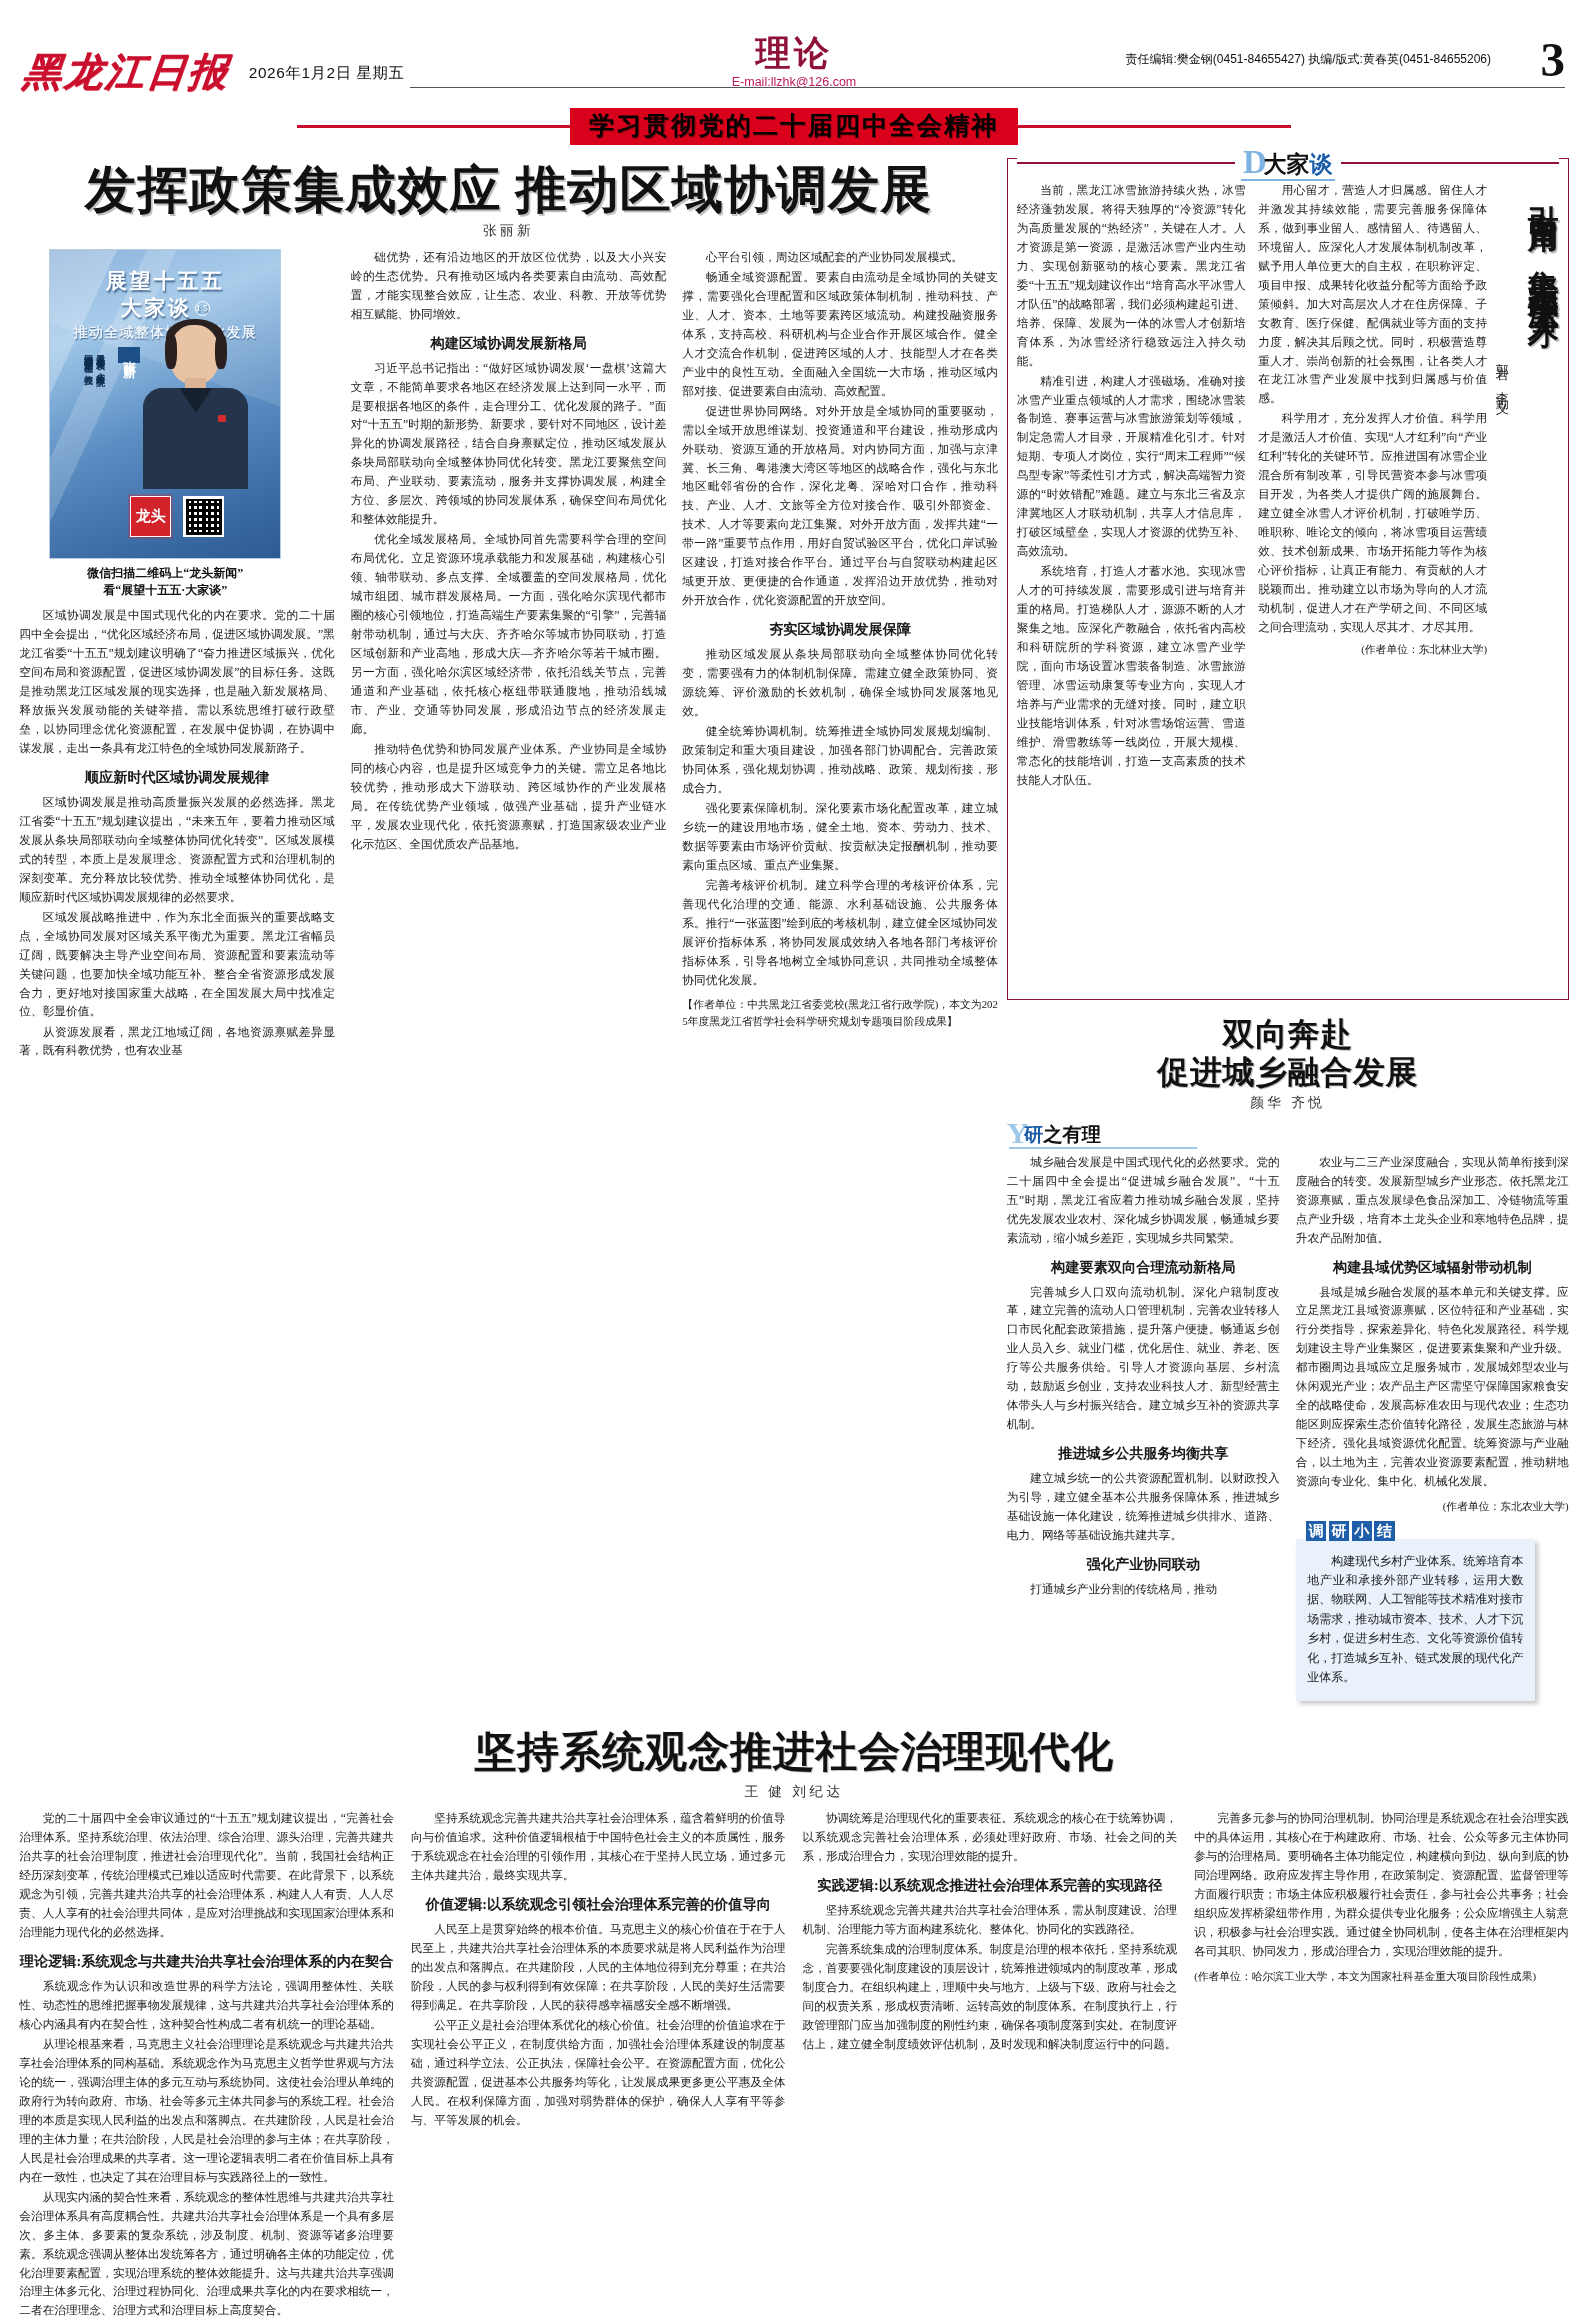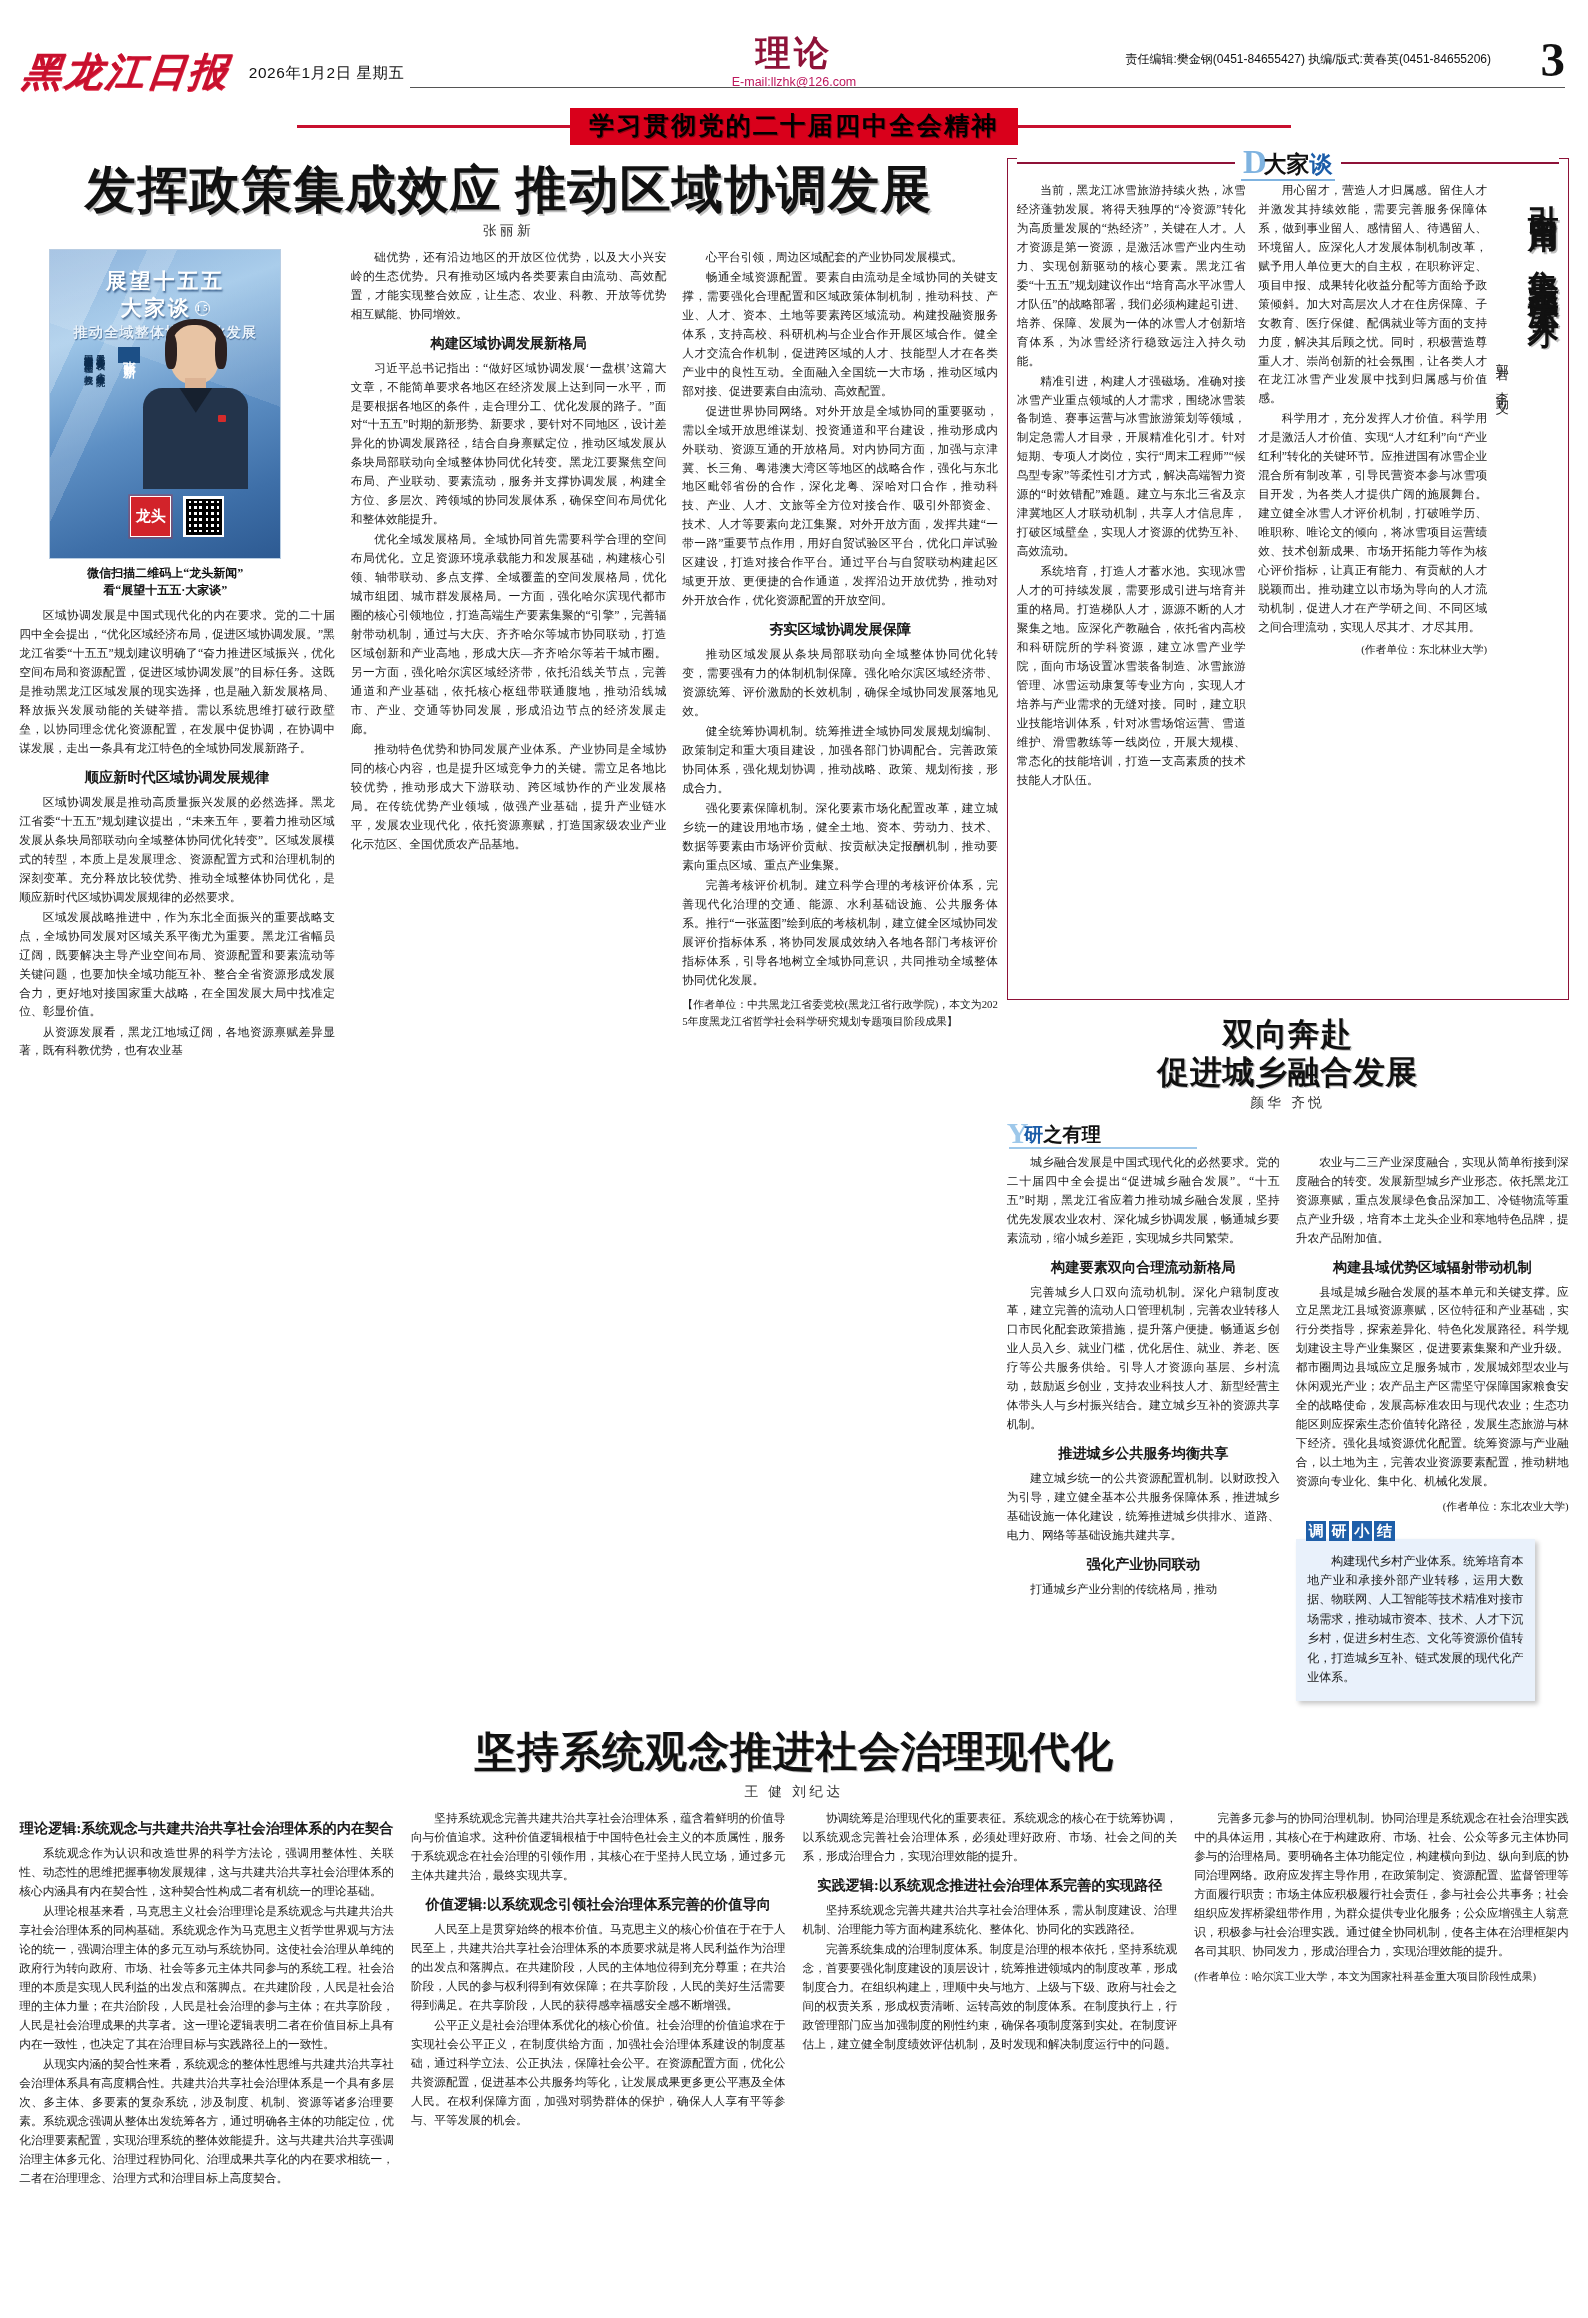--- a/index.html
+++ b/index.html
@@ -380,21 +380,21 @@
             <p>推动特色优势和协同发展产业体系。产业协同是全域协同的核心内容，也是提升区域竞争力的关键。需立足各地比较优势，推动形成大下游联动、跨区域协作的产业发展格局。在传统优势产业领域，做强产业基础，提升产业链水平，发展农业现代化，依托资源禀赋，打造国家级农业产业化示范区、全国优质农产品基地。</p>
           </div>
         </div>
 
         <div class="col">
           <div class="cjk">
             <p>心平台引领，周边区域配套的产业协同发展模式。</p>
             <p>畅通全域资源配置。要素自由流动是全域协同的关键支撑，需要强化合理配置和区域政策体制机制，推动科技、产业、人才、资本、土地等要素跨区域流动。构建投融资服务体系，支持高校、科研机构与企业合作开展区域合作。健全人才交流合作机制，促进跨区域的人才、技能型人才在各类产业中的良性互动。全面融入全国统一大市场，推动区域内部对接、促进要素自由流动、高效配置。</p>
             <p>促进世界协同网络。对外开放是全域协同的重要驱动，需以全域开放思维谋划、投资通道和平台建设，推动形成内外联动、资源互通的开放格局。对内协同方面，加强与京津冀、长三角、粤港澳大湾区等地区的战略合作，强化与东北地区毗邻省份的合作，深化龙粤、深哈对口合作，推动科技、产业、人才、文旅等全方位对接合作、吸引外部资金、技术、人才等要素向龙江集聚。对外开放方面，发挥共建“一带一路”重要节点作用，用好自贸试验区平台，优化口岸试验区建设，打造对接合作平台。通过平台与自贸联动构建起区域更开放、更便捷的合作通道，发挥沿边开放优势，推动对外开放合作，优化资源配置的开放空间。</p>
             <div class="subhead">夯实区域协调发展保障</div>
-            <p>推动区域发展从条块局部联动向全域整体协同优化转变，需要强有力的体制机制保障。强化哈尔滨区域经济带、资源统筹、评价激励的长效机制，确保全域协同发展落地见效。</p>
+            <p>推动区域发展从条块局部联动向全域整体协同优化转变，需要强有力的体制机制保障。需建立健全政策协同、资源统筹、评价激励的长效机制，确保全域协同发展落地见效。</p>
             <p>健全统筹协调机制。统筹推进全域协同发展规划编制、政策制定和重大项目建设，加强各部门协调配合。完善政策协同体系，强化规划协调，推动战略、政策、规划衔接，形成合力。</p>
             <p>强化要素保障机制。深化要素市场化配置改革，建立城乡统一的建设用地市场，健全土地、资本、劳动力、技术、数据等要素由市场评价贡献、按贡献决定报酬机制，推动要素向重点区域、重点产业集聚。</p>
             <p>完善考核评价机制。建立科学合理的考核评价体系，完善现代化治理的交通、能源、水利基础设施、公共服务体系。推行“一张蓝图”绘到底的考核机制，建立健全区域协同发展评价指标体系，将协同发展成效纳入各地各部门考核评价指标体系，引导各地树立全域协同意识，共同推动全域整体协同优化发展。</p>
             <div class="source">【作者单位：中共黑龙江省委党校(黑龙江省行政学院)，本文为2025年度黑龙江省哲学社会科学研究规划专题项目阶段成果】</div>
           </div>
         </div>
 
       </div>
     </div>
 
@@ -477,20 +477,21 @@
 
     </div>
   </div>
 
   <div class="bottomzone">
     <div class="headline-3">坚持系统观念推进社会治理现代化</div>
     <div class="byline">王 健  刘纪达</div>
 
     <div class="cols" style="gap:17px">
       <div class="col cjk">
+        <p>党的二十届四中全会审议通过的“十五五”规划建议提出，“完善社会治理体系。坚持系统治理、依法治理、综合治理、源头治理，完善共建共治共享的社会治理制度，推进社会治理现代化”。当前，我国社会结构正经历深刻变革，传统治理模式已难以适应时代需要。在此背景下，以系统观念为引领，完善共建共治共享的社会治理体系，构建人人有责、人人尽责、人人享有的社会治理共同体，是应对治理挑战和实现国家治理体系和治理能力现代化的必然选择。</p>
         <div class="subhead">理论逻辑:系统观念与共建共治共享社会治理体系的内在契合</div>
         <p>系统观念作为认识和改造世界的科学方法论，强调用整体性、关联性、动态性的思维把握事物发展规律，这与共建共治共享社会治理体系的核心内涵具有内在契合性，这种契合性构成二者有机统一的理论基础。</p>
         <p>从理论根基来看，马克思主义社会治理理论是系统观念与共建共治共享社会治理体系的同构基础。系统观念作为马克思主义哲学世界观与方法论的统一，强调治理主体的多元互动与系统协同。这使社会治理从单纯的政府行为转向政府、市场、社会等多元主体共同参与的系统工程。社会治理的本质是实现人民利益的出发点和落脚点。在共建阶段，人民是社会治理的主体力量；在共治阶段，人民是社会治理的参与主体；在共享阶段，人民是社会治理成果的共享者。这一理论逻辑表明二者在价值目标上具有内在一致性，也决定了其在治理目标与实践路径上的一致性。</p>
         <p>从现实内涵的契合性来看，系统观念的整体性思维与共建共治共享社会治理体系具有高度耦合性。共建共治共享社会治理体系是一个具有多层次、多主体、多要素的复杂系统，涉及制度、机制、资源等诸多治理要素。系统观念强调从整体出发统筹各方，通过明确各主体的功能定位，优化治理要素配置，实现治理系统的整体效能提升。这与共建共治共享强调治理主体多元化、治理过程协同化、治理成果共享化的内在要求相统一，二者在治理理念、治理方式和治理目标上高度契合。</p>
 
       </div>
 
       <div class="col cjk">
         <p>坚持系统观念完善共建共治共享社会治理体系，蕴含着鲜明的价值导向与价值追求。这种价值逻辑根植于中国特色社会主义的本质属性，服务于系统观念在社会治理的引领作用，其核心在于坚持人民立场，通过多元主体共建共治，最终实现共享。</p>
         <div class="subhead">价值逻辑:以系统观念引领社会治理体系完善的价值导向</div>

